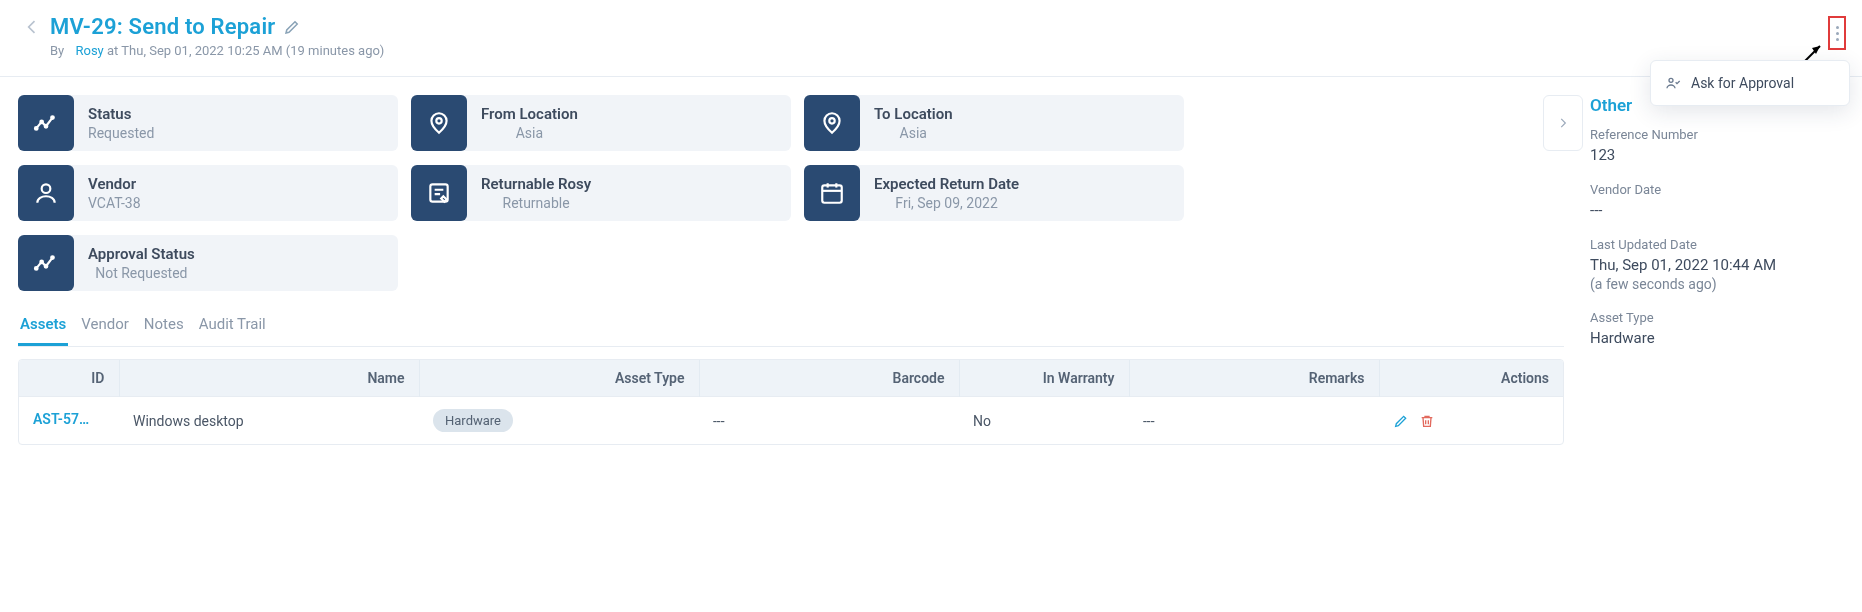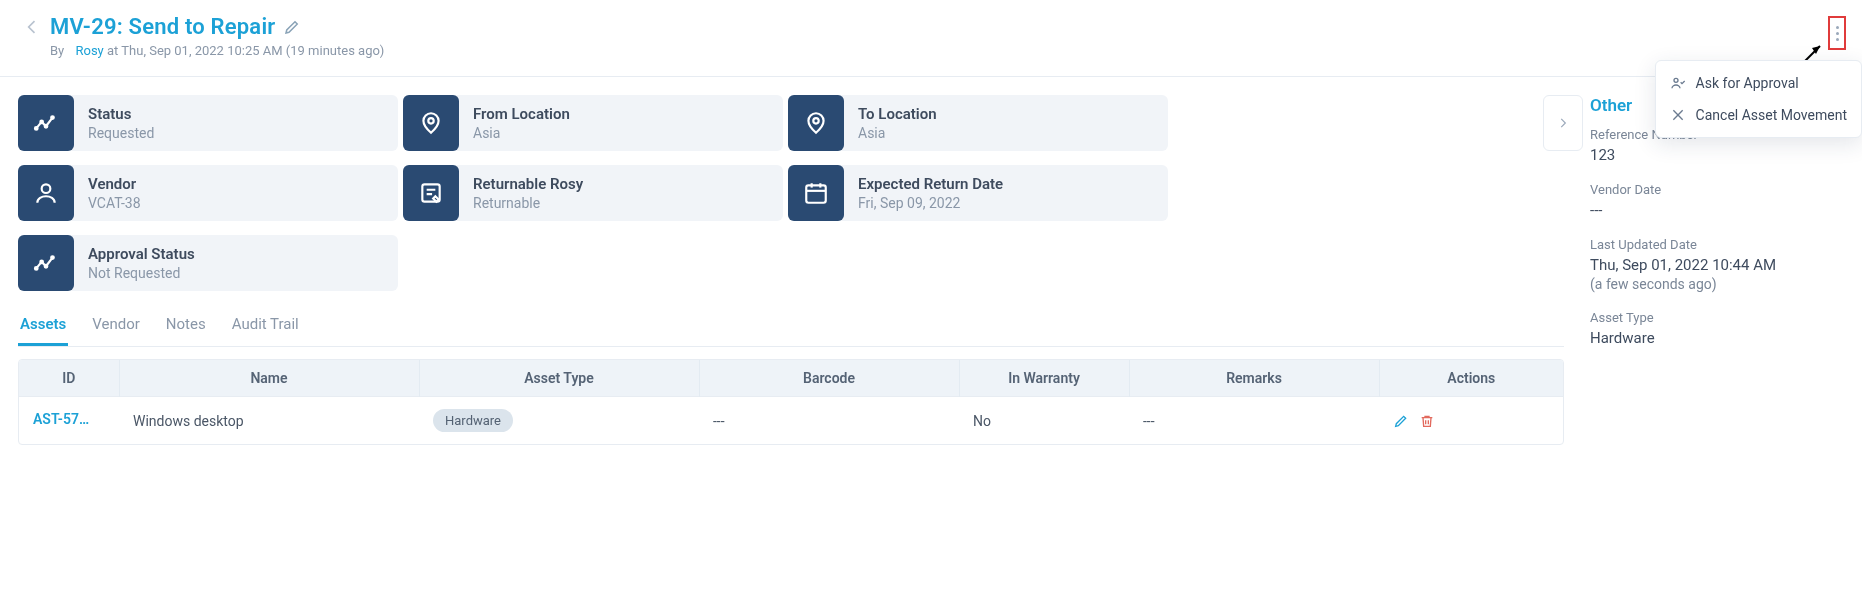--- a/index.html
+++ b/index.html
@@ -36,60 +36,60 @@
   .edit-icon { color: #8aa3b7; display: inline-flex; align-items: center; cursor: pointer; }
   .edit-icon svg { width: 18px; height: 18px; }
   .byline { margin-top: 4px; margin-left: 28px; color: var(--text-muted); font-size: 13px; }
   .byline .user { color: var(--link); padding-left: 8px; }
 
   .hr { border-bottom: 1px solid var(--border); margin-top: 8px; }
 
   
   .content-wrap { display: flex; align-items: flex-start; }
   .main-col { flex: 1; min-width: 0; padding: 18px 18px 0 18px; position: relative; }
-  .tiles-row { display: flex; gap: 5px; margin-bottom: 14px; }
+  .tiles-row { display: flex; gap: 13px; margin-bottom: 14px; }
   .tile {
     display: flex; align-items: center; gap: 14px;
     background: var(--panel-bg);
     border-radius: 6px;
     padding: 0;
     height: 56px;
     width: 380px;
   }
   .tile .icon-box {
     width: 56px; height: 56px; border-radius: 6px;
     background: var(--tile-dark);
     display: flex; align-items: center; justify-content: center;
     color: #ffffff;
   }
   .tile .icon-box svg { width: 26px; height: 26px; }
   .tile .texts { display: flex; flex-direction: column; line-height: 1.2; padding-right: 14px; }
   .tile .label { color: #3e4b5e; font-weight: 600; font-size: 15px; }
-  .tile .value { color: var(--text-muted); font-size: 14px; margin-top: 2px; }
+  .tile .value { color: var(--text-muted); font-size: 14px; margin-top: 2px; text-align: center; }
 
   .next-arrow {
     position: absolute; right: -1px; top: 18px;
     width: 40px; height: 56px;
     border: 1px solid var(--border);
     border-radius: 6px;
     display: flex; align-items: center; justify-content: center;
     color: #9aa8ba; background: #fff; cursor: pointer;
   }
   .next-arrow svg { width: 14px; height: 14px; }
 
   
-  .tabs { display: flex; gap: 22px; border-bottom: 1px solid var(--border); margin-top: 4px; }
+  .tabs { display: flex; gap: 11px; border-bottom: 1px solid var(--border); margin-top: 4px; }
   .tab { padding: 10px 2px; color: var(--text-muted); font-size: 15px; cursor: pointer; border-bottom: 3px solid transparent; }
   .tab.active { color: var(--link); border-bottom-color: var(--link); font-weight: 600; }
 
   
   .table-wrap { margin-top: 12px; border: 1px solid var(--border); border-radius: 4px; overflow: hidden; }
   table { width: 100%; border-collapse: collapse; }
   thead th {
-    text-align: center; font-weight: 600; color: #556375;
+    text-align: right; font-weight: 600; color: #556375;
     background: #eef3f8; padding: 10px 14px; font-size: 14px;
     border-right: 1px solid #e3ebf2;
   }
   thead th:last-child { border-right: none; }
   tbody td { padding: 12px 14px; font-size: 14px; color: #4a5666; }
   tbody tr { border-top: 1px solid var(--border); }
   .asset-link { color: var(--link); font-weight: 600; white-space: nowrap; overflow: hidden; text-overflow: ellipsis; max-width: 80px; display: inline-block; }
   .chip { display: inline-block; background: var(--chip-bg); color: #546273; border-radius: 14px; padding: 4px 12px; font-size: 13px; }
   .row-actions { display: flex; gap: 10px; align-items: center; }
   .row-actions .ico { display: inline-flex; cursor: pointer; }
@@ -111,21 +111,21 @@
     width: 18px; height: 34px; border: 2px solid var(--kebab-box);
     display: flex; align-items: center; justify-content: center;
     cursor: pointer; background: #fff;
   }
   .kebab-dots { display: flex; flex-direction: column; gap: 3px; }
   .kebab-dots span { width: 3px; height: 3px; background: #9aa8ba; border-radius: 50%; }
   .arrow-annot { position: absolute; top: 40px; right: 36px; pointer-events: none; }
   .arrow-annot svg { width: 40px; height: 40px; }
 
   .dropdown {
-    position: absolute; top: 60px; right: 0;
+    position: absolute; top: 60px; right: 12px;
     background: #fff; border: 1px solid var(--border); border-radius: 6px;
     box-shadow: 0 6px 22px rgba(30,50,80,0.12);
     min-width: 200px; padding: 6px 0; z-index: 50;
   }
   .dropdown-item {
     display: flex; align-items: center; gap: 10px;
     padding: 8px 14px; color: #3e4b5e; font-size: 14px; cursor: pointer;
   }
   .dropdown-item .mi { width: 16px; height: 16px; display: inline-flex; align-items: center; justify-content: center; color: #6b7b90; }
   .dropdown-item .mi svg { width: 16px; height: 16px; }
@@ -160,29 +160,20 @@
 <div class="dropdown">
   <div class="dropdown-item">
     <span class="mi">
       <svg viewBox="0 0 24 24" fill="none" stroke="currentColor" stroke-width="2">
           <circle cx="9" cy="8" r="3"></circle>
           <path d="M3 20c0-3 3-5 6-5s6 2 6 5"></path>
           <path d="M16 11l2 2 4-4"></path>
         </svg>
     </span>
     <span>Ask for Approval</span>
-  </div>
-  <div class="dropdown-item">
-    <span class="mi">
-      <svg viewBox="0 0 24 24" fill="none" stroke="currentColor" stroke-width="2">
-          <line x1="5" y1="5" x2="19" y2="19"></line>
-          <line x1="19" y1="5" x2="5" y2="19"></line>
-        </svg>
-    </span>
-    <span>Cancel Asset Movement</span>
   </div>
 </div>
 
 <div class="page-header">
   <div class="title-row">
     <span class="back-btn">
       <svg viewBox="0 0 24 24" fill="none" stroke="currentColor" stroke-width="2">
           <path d="M15 5l-7 7 7 7"></path>
         </svg>
     </span>

